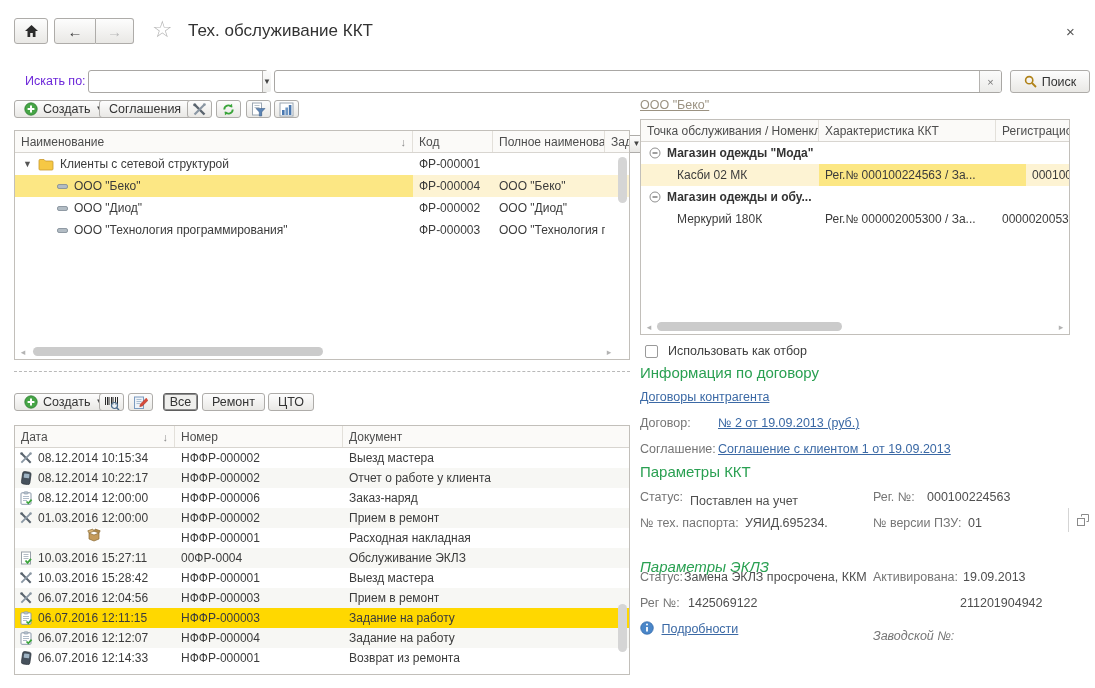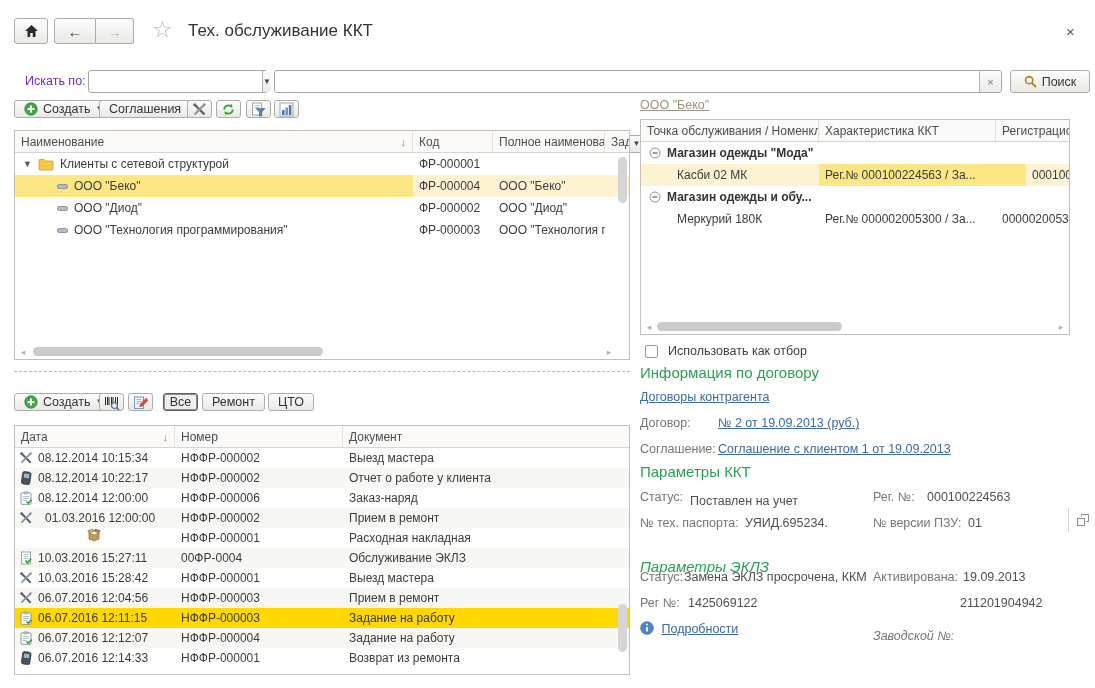--- a/index.html
+++ b/index.html
@@ -298,21 +298,21 @@
               <rect x="5" y="0.7" width="4" height="2.4" rx="0.8" fill="#b6c2cd" stroke="#8a98a8" stroke-width="0.6"></rect>
               <path d="M4 5.5 H10 M4 7.5 H10 M4 9.5 H8" stroke="#a8b6c4" stroke-width="0.9"></path>
               <path d="M7.5 10.5 L9.3 12.3 L12.6 8.6" fill="none" stroke="#3aa53a" stroke-width="1.7"></path>
             </svg>
             <span>08.12.2014 12:00:00</span>
           </div>
           <div class="td" style="width:168px;">НФФР-000006</div>
           <div class="td" style="flex:1;">Заказ-наряд</div>
         </div>
         <div class="tr alt" style="height: 20px;">
-          <div class="td" style="width:160px;gap:12px;padding-left:4px;">
+          <div class="td" style="width:160px;gap:5px;padding-left:4px;">
             <svg class="ico" width="14" height="14" viewBox="0 0 15 15">
               <path d="M2.5 2.5 L12.5 12.5" stroke="#5a646e" stroke-width="2.2"></path>
               <path d="M12.5 2.5 L2.5 12.5" stroke="#8a97a3" stroke-width="2"></path>
               <circle cx="2.7" cy="2.7" r="1.4" fill="#5a646e"></circle>
               <circle cx="12.4" cy="2.6" r="1.3" fill="#8a97a3"></circle>
             </svg>
             <span>01.03.2016 12:00:00</span>
           </div>
           <div class="td" style="width:168px;">НФФР-000002</div>
           <div class="td" style="flex:1;">Прием в ремонт</div>

